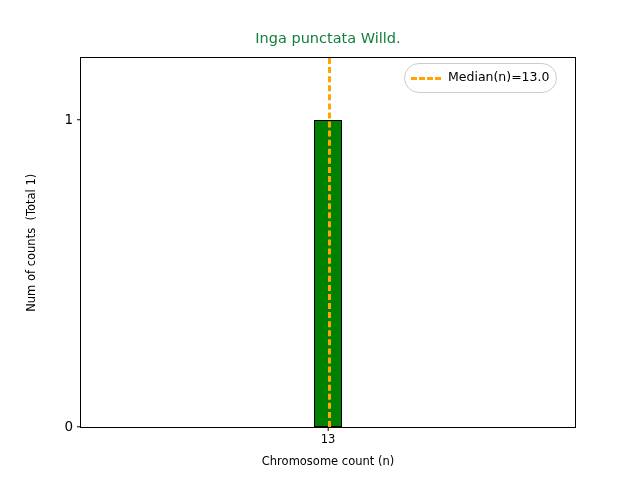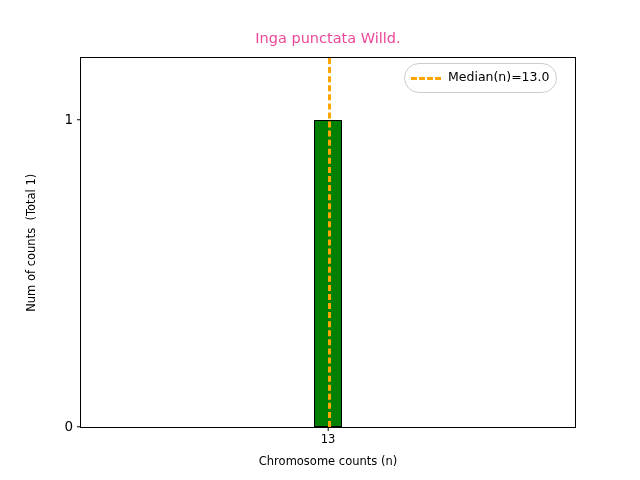--- a/index.html
+++ b/index.html
@@ -23,21 +23,21 @@
   }
 
   
   #chart-title {
     position: absolute;
     left: 80px;
     top: 30px;
     width: 496px;
     text-align: center;
     font-size: 14.5px;
-    color: #ec4899;
+    color: #15803d;
     white-space: nowrap;
   }
 
   
   #plot-area {
     position: absolute;
     left: 80px;
     top: 57px;
     width: 496px;
     height: 371px;
@@ -213,19 +213,19 @@
       <div id="legend-handle">
         <span class="dashbar"></span>
       </div>
       <div id="legend-text">
         <span>Median(n)=13.0</span>
       </div>
     </div>
 
   </div>
 
-  <div id="xlabel">Chromosome counts (n)</div>
+  <div id="xlabel">Chromosome count (n)</div>
 
   <div id="ylabel-wrap">
     <div id="ylabel">Num of counts  (Total 1)</div>
   </div>
 
 </div>
 
 </body></html>

